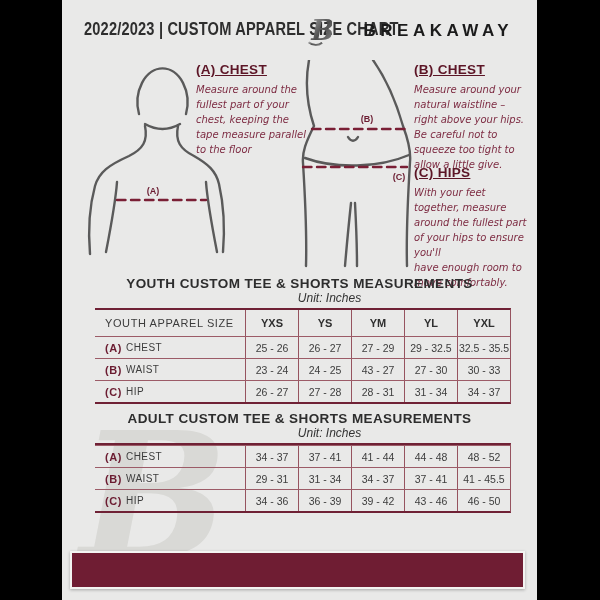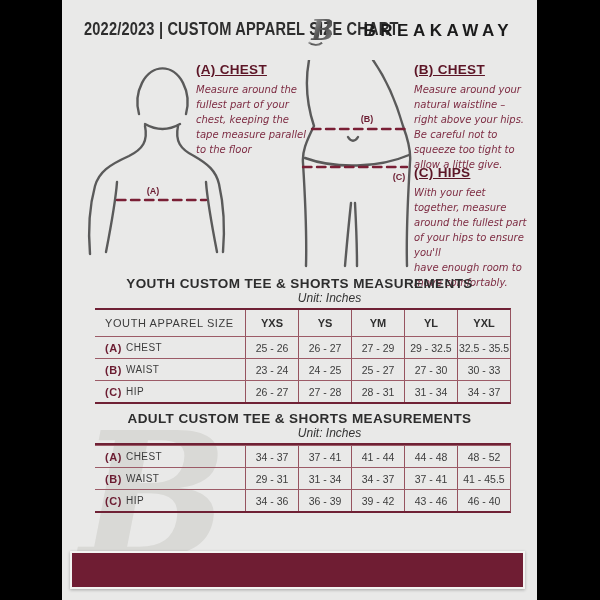--- a/index.html
+++ b/index.html
@@ -166,21 +166,21 @@
       <div class="t-cell">29 - 32.5</div>
       <div class="t-cell">32.5 - 35.5</div>
     </div>
     <div class="t-row">
       <div class="t-label-cell">
           <span class="row-prefix">(B)</span>
           <span class="row-label">WAIST</span>
         </div>
       <div class="t-cell">23 - 24</div>
       <div class="t-cell">24 - 25</div>
-      <div class="t-cell">25 - 27</div>
+      <div class="t-cell">43 - 27</div>
       <div class="t-cell">27 - 30</div>
       <div class="t-cell">30 - 33</div>
     </div>
     <div class="t-row">
       <div class="t-label-cell">
           <span class="row-prefix">(C)</span>
           <span class="row-label">HIP</span>
         </div>
       <div class="t-cell">26 - 27</div>
       <div class="t-cell">27 - 28</div>
@@ -218,20 +218,20 @@
     </div>
     <div class="t-row">
       <div class="t-label-cell">
           <span class="row-prefix">(C)</span>
           <span class="row-label">HIP</span>
         </div>
       <div class="t-cell">34 - 36</div>
       <div class="t-cell">36 - 39</div>
       <div class="t-cell">39 - 42</div>
       <div class="t-cell">43 - 46</div>
-      <div class="t-cell">46 - 40</div>
+      <div class="t-cell">46 - 50</div>
     </div>
   </div>
 
   <div class="watermark">B</div>
   <div class="footer-bar"></div>
 
 </div>
 
 </body></html>

